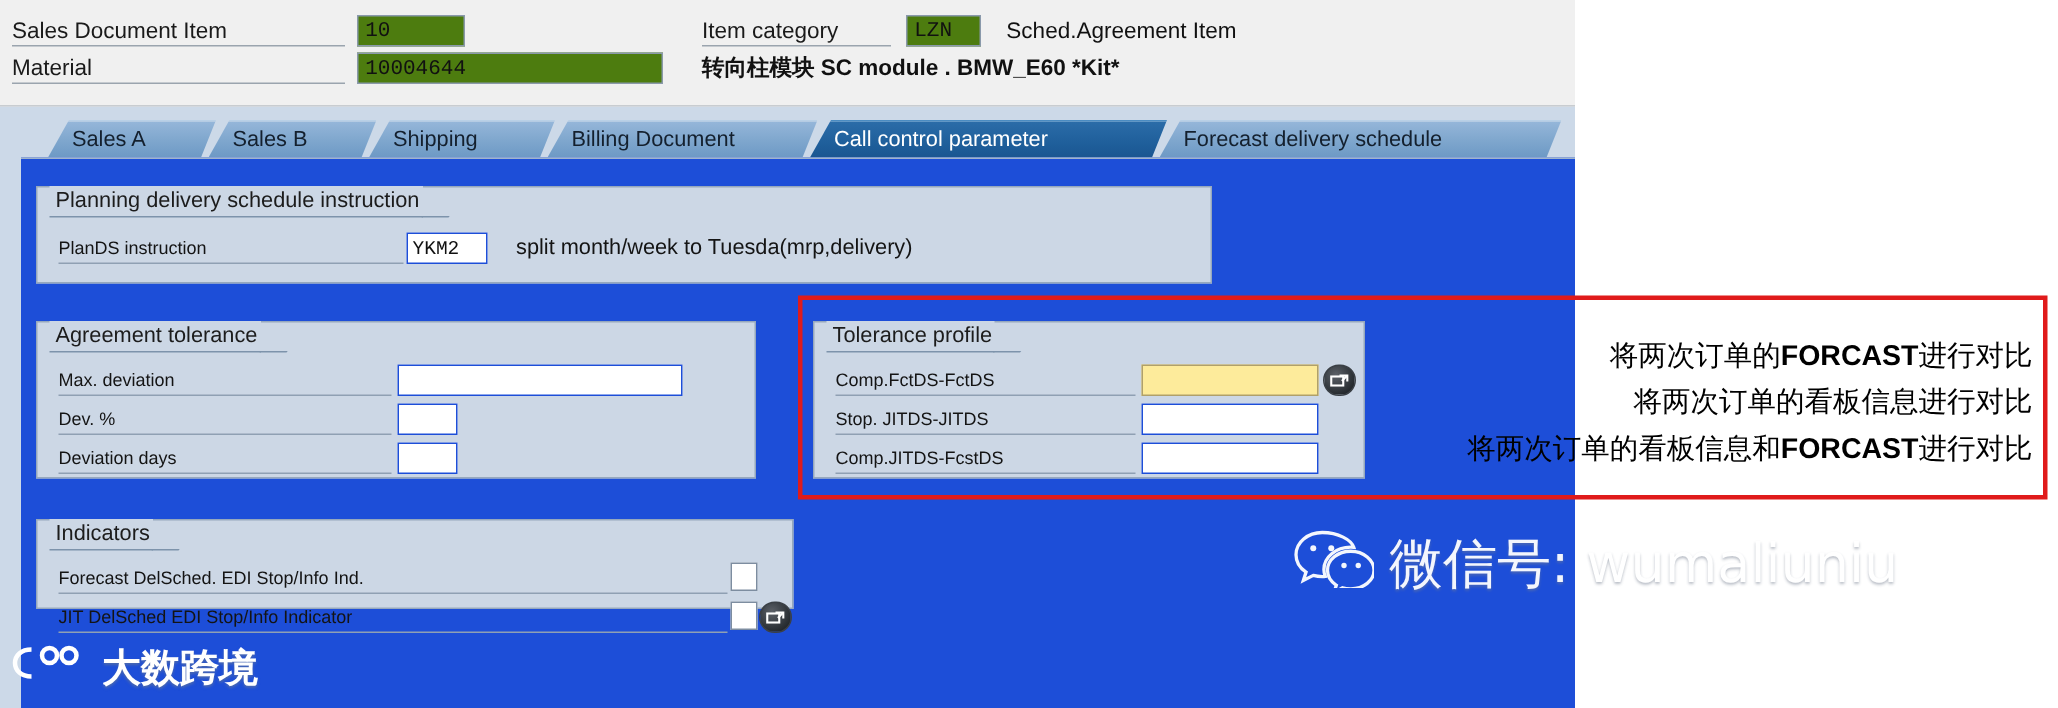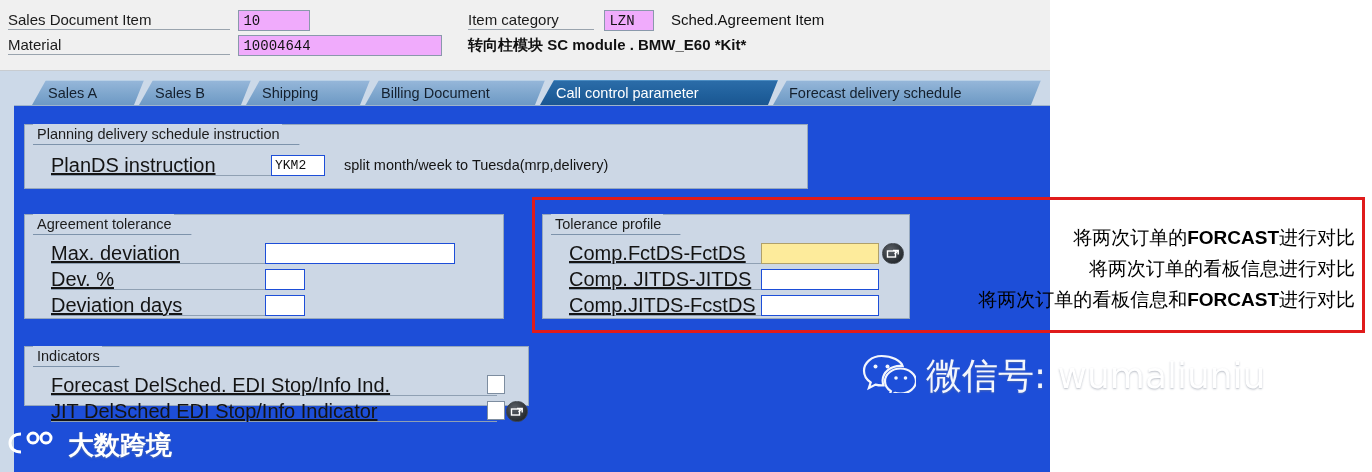--- a/index.html
+++ b/index.html
@@ -52,21 +52,21 @@
     color: #111;
     white-space: nowrap;
   }
   .hdr-bold {
     font-size: 15px;
     color: #111;
     font-weight: bold;
     white-space: nowrap;
   }
   .sap-input {
-    background: #f0abfc;
+    background: #4d7c0f;
     border: 1px solid #8a99ab;
     font-family: "Liberation Mono", monospace;
     font-size: 14px;
     color: #111;
     padding: 1px 4px;
     box-sizing: border-box;
     height: 21px;
     line-height: 18px;
     display: inline-block;
     vertical-align: middle;
@@ -146,29 +146,28 @@
     height: 0;
     border-bottom: 1px solid #7d93ab;
     transform: skewX(-40deg);
     transform-origin: bottom right;
   }
 
   
   .frow { position: absolute; height: 22px; }
   .flabel {
     position: absolute;
-    left: 12px; top: 0;
-    font-size: 20px;
+    left: 0; top: 0;
+    font-size: 12px;
     line-height: 20px;
     color: #141414;
     border-bottom: 1px solid #8fa0b3;
     box-sizing: border-box;
     white-space: nowrap;
     height: 21px;
-    text-decoration: underline;
   }
   .fin {
     position: absolute;
     top: 0;
     background: #ffffff;
     border: 1px solid #1d4ed8;
     box-sizing: border-box;
     height: 21px;
     font-family: "Liberation Mono", monospace;
     font-size: 13px;
@@ -355,21 +354,21 @@
           <span class="f4" style="left:325px;">
             <svg width="14" height="13" viewBox="0 0 14 13" aria-hidden="true">
               <rect x="1.5" y="4" width="8" height="6" fill="none" stroke="#ffffff" stroke-width="1.4"></rect>
               <path d="M7 3.4 L12.2 3.4 L12.2 7.4" fill="none" stroke="#ffffff" stroke-width="1.4"></path>
               <path d="M12.2 3.4 L8.6 7" fill="none" stroke="#ffffff" stroke-width="1.4"></path>
             </svg>
           </span>
         </div>
 
         <div class="frow" style="left:14px; top:54px; width:340px;">
-          <span class="flabel" style="width:200px;">Comp. JITDS-JITDS</span>
+          <span class="flabel" style="width:200px;">Stop. JITDS-JITDS</span>
           <span class="fin white" style="left:204px; width:118px;"></span>
         </div>
 
         <div class="frow" style="left:14px; top:80px; width:340px;">
           <span class="flabel" style="width:200px;">Comp.JITDS-FcstDS</span>
           <span class="fin white" style="left:204px; width:118px;"></span>
         </div>
       </div>
 
       <div class="groupbox" style="left:10px; top:240px; width:505px; height:60px;">

